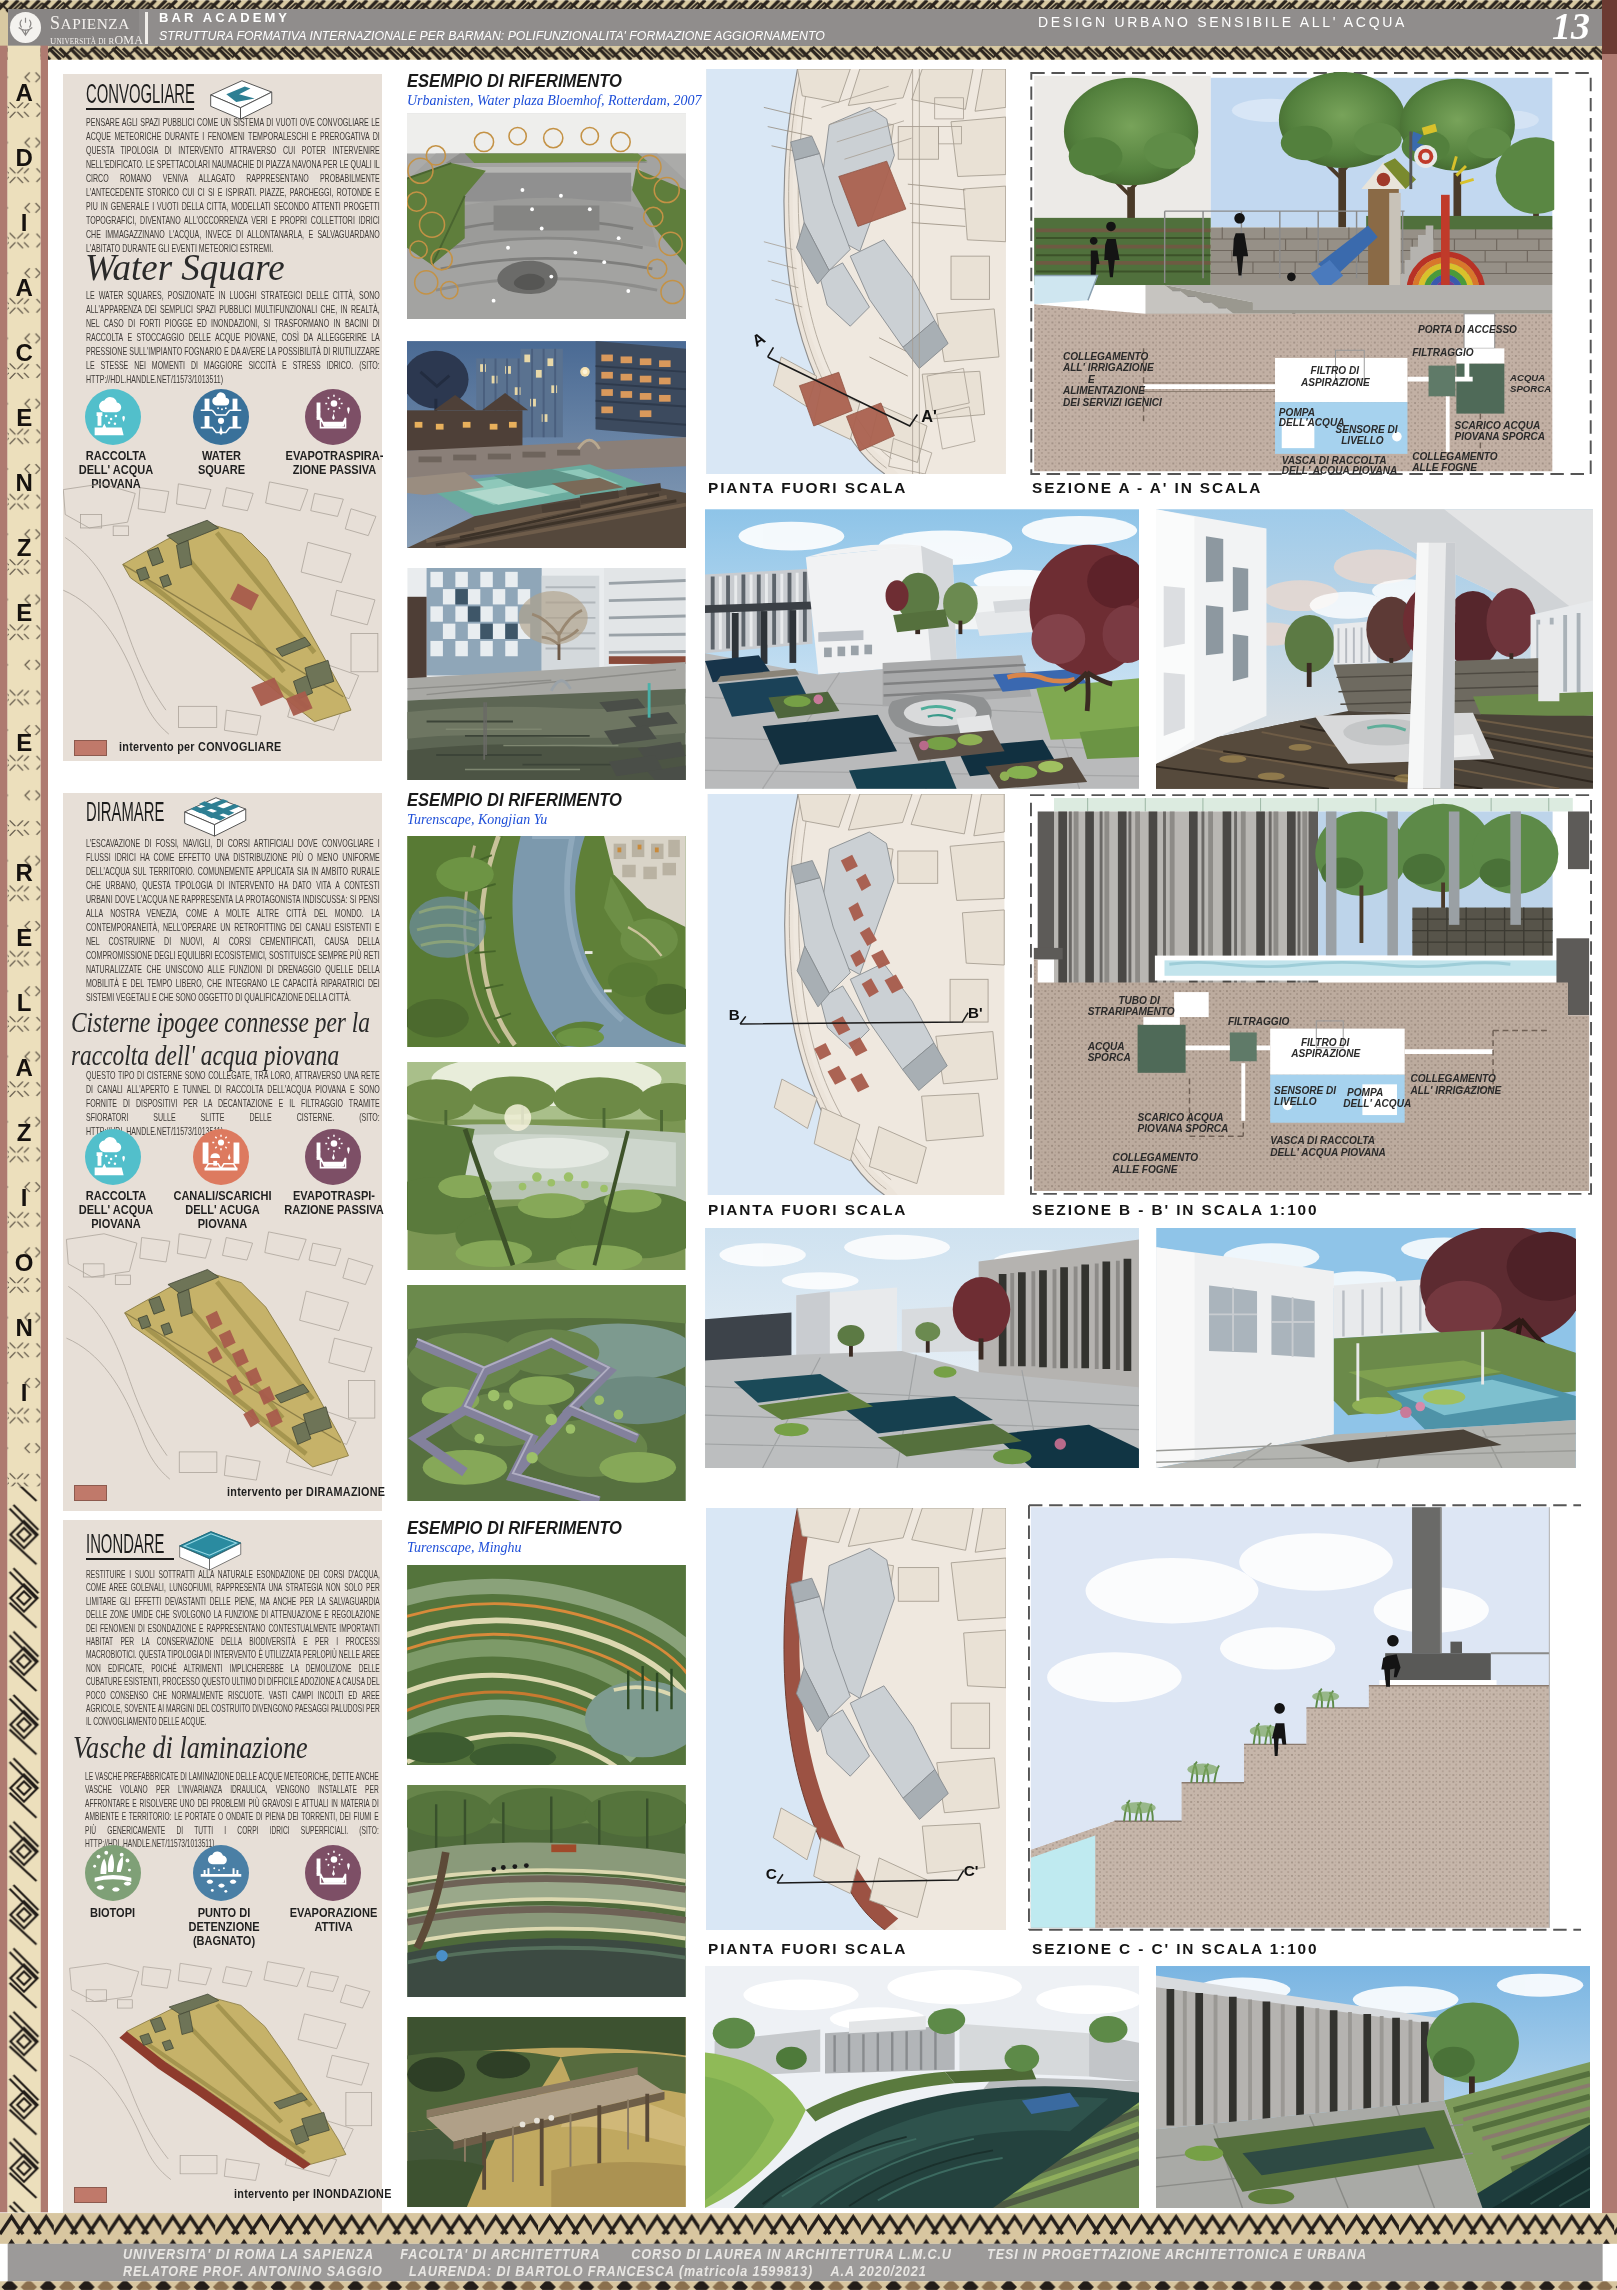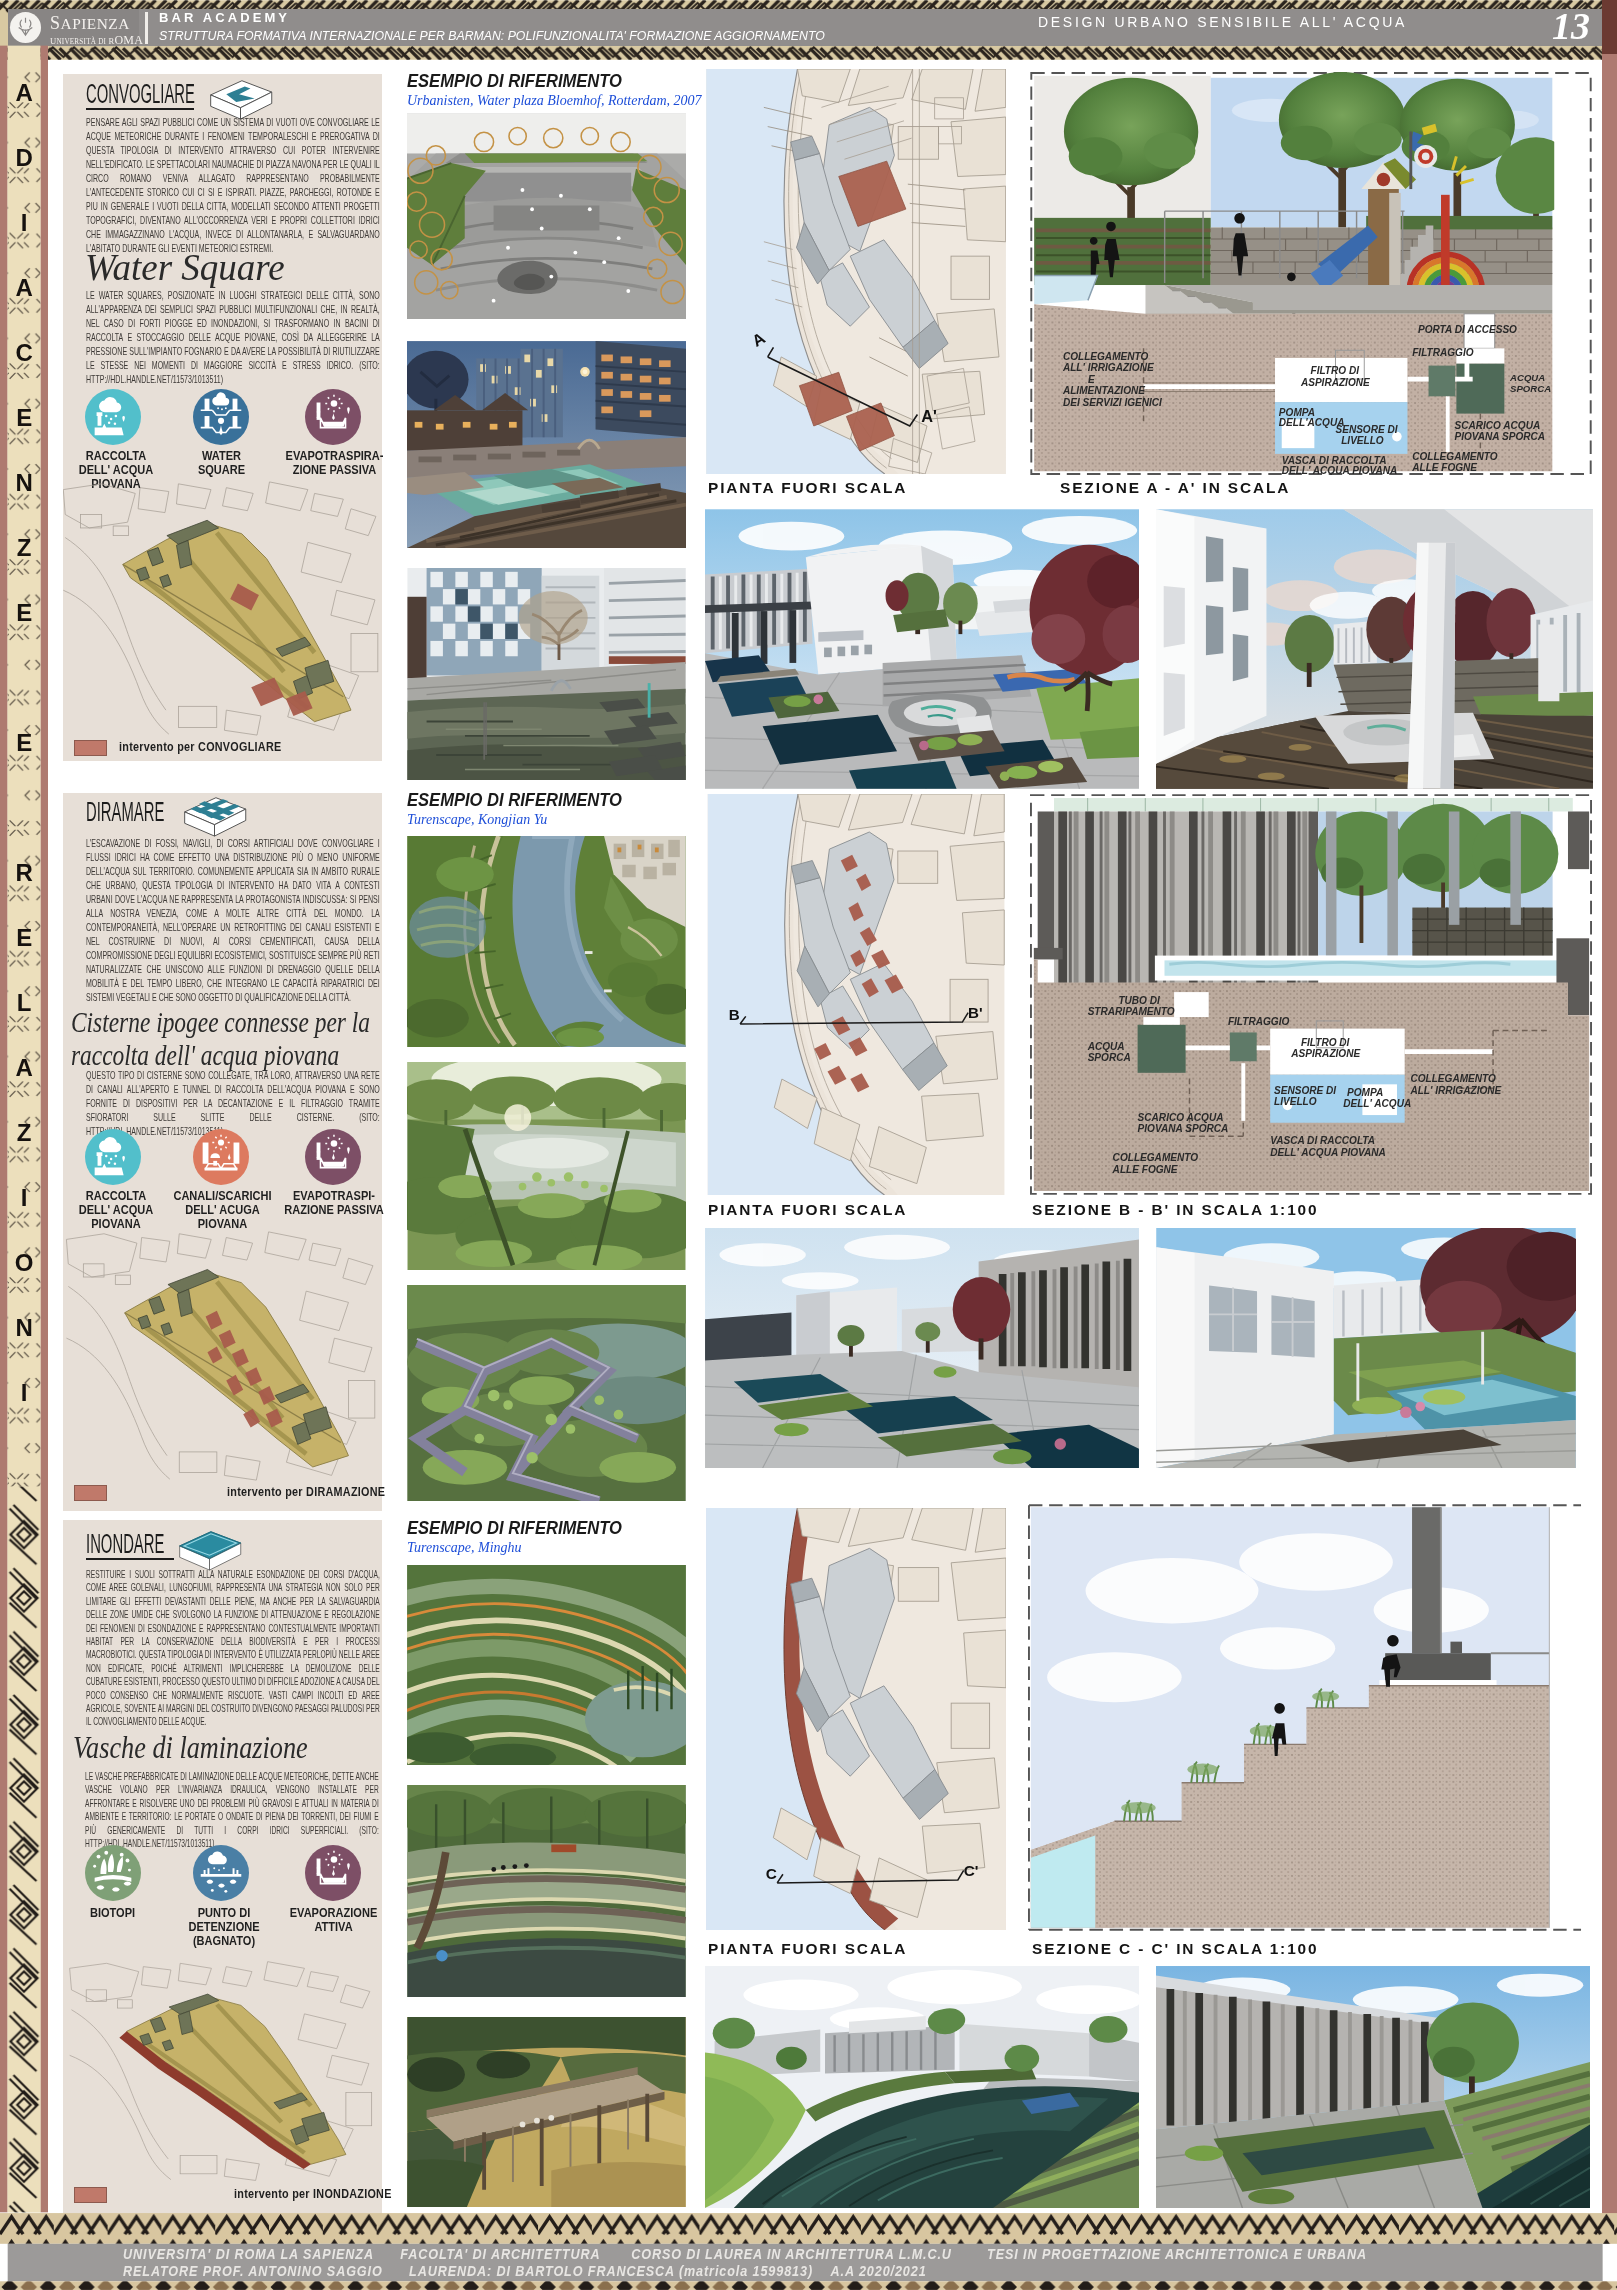--- a/index.html
+++ b/index.html
@@ -730,21 +730,21 @@
 <text x="500" y="333" font-size="10">SPORCA</text>
 <text x="442" y="372">SCARICO ACQUA</text>
 <text x="442" y="384">PIOVANA SPORCA</text>
 <text x="398" y="404">COLLEGAMENTO</text>
 <text x="398" y="416">ALLE FOGNE</text>
 </g>
 <text x="262" y="419" font-family="Liberation Sans" font-size="10.5" fill="#2a2a2a" font-style="italic" font-weight="bold">DELL' ACQUA PIOVANA</text>
 </svg>
 </div>
 
-<div class="p cap" style="left:1032px;top:479px;margin-left:28px;">SEZIONE A - A' IN SCALA</div>
+<div class="p cap" style="left:1032px;top:479px;">SEZIONE A - A' IN SCALA</div>
 
 <div class="p" style="left:705px;top:509px;width:434px;height:280px;">
 <svg width="434" height="280" viewBox="0 0 452 291">
 <defs>
           <linearGradient id="r1sky" x1="0" y1="0" x2="0" y2="1">
             <stop offset="0" stop-color="#8ec4e8"></stop>
             <stop offset="1" stop-color="#e8f0f8"></stop>
           </linearGradient>
         </defs>
 <rect width="452" height="291" fill="url(#r1sky)"></rect>

